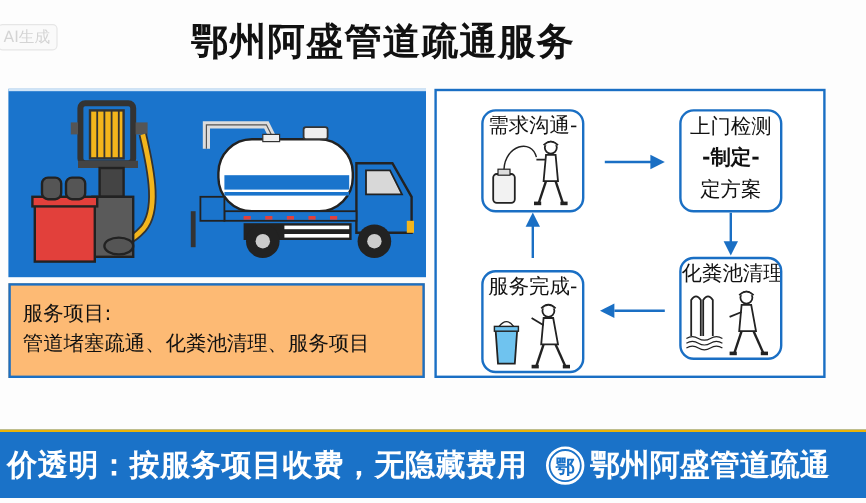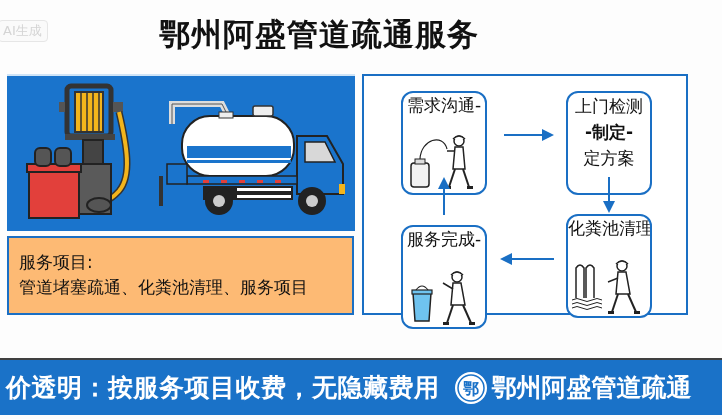--- a/index.html
+++ b/index.html
@@ -29,33 +29,33 @@
     border: 2px solid #1a6fc4; background: #fdba74; box-sizing: border-box;
     padding: 12px 10px 0 10px;
   }
   .services-box .label { font-size: 17px; color: #111; line-height: 24px; }
   .services-box .items { font-size: 17px; color: #111; line-height: 26px; white-space: nowrap; }
   .flow {
     position: absolute; left: 362px; top: 74px; width: 326px; height: 241px;
     border: 2px solid #1a6fc4; box-sizing: border-box; background: #fff;
   }
   .step {
-    position: absolute; width: 86px; height: 104px;
+    position: absolute; width: 86px; height: 86px;
     border: 2px solid #1a6fc4; border-radius: 12px; background: #fff;
     box-sizing: border-box; overflow: hidden;
   }
   .step .lbl {
     font-size: 17px; color: #111; text-align: center; line-height: 20px;
     margin-top: 2px; white-space: nowrap;
   }
   .step svg { position: absolute; left: 0; bottom: 0; }
   .arrow { position: absolute; }
   .footer {
     position: absolute; left: 0; top: 358px; width: 722px; height: 55px;
-    background: #1a72c8; border-top: 2px solid #404040;
+    background: #1a72c8; border-top: 2px solid #eab308;
     color: #fff; font-size: 25px; font-weight: bold;
     display: flex; align-items: center; white-space: nowrap;
   }
   .footer .slogan { margin-left: 6px; letter-spacing: 0.5px; }
   .footer .logo { margin-left: 14px; width: 34px; height: 34px; }
   .footer .brand { margin-left: 4px; }
 </style>
 </head>
 <body>
 

